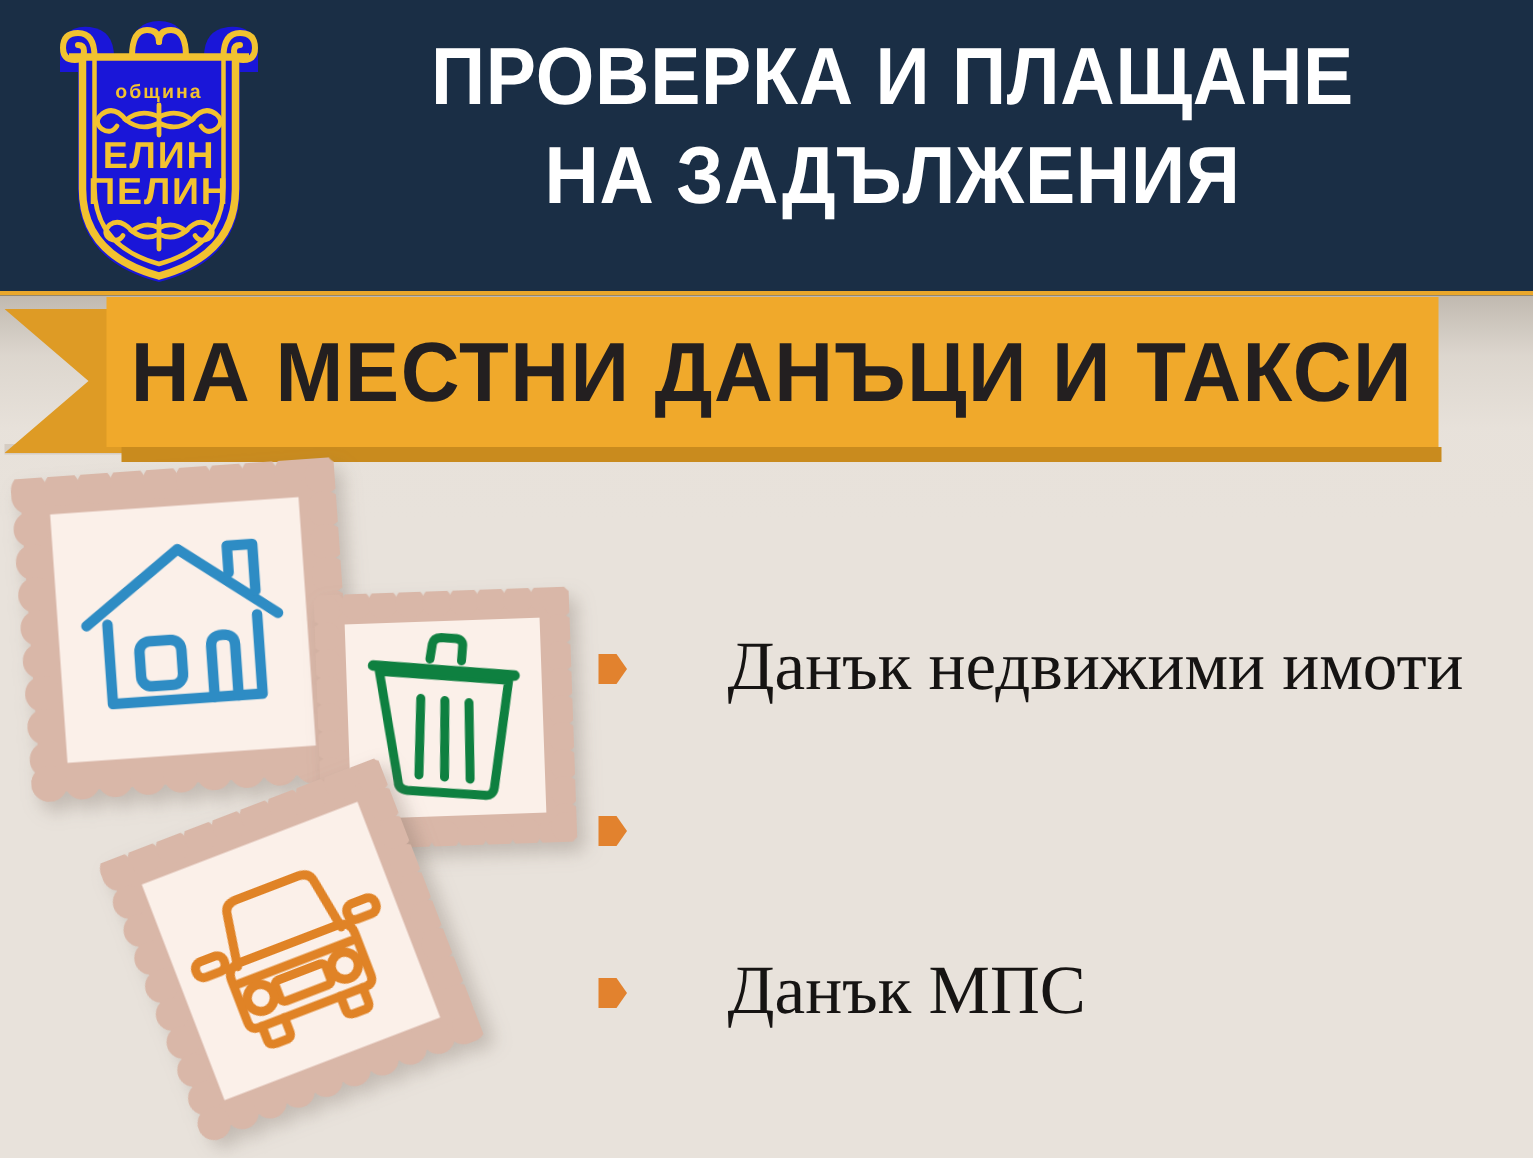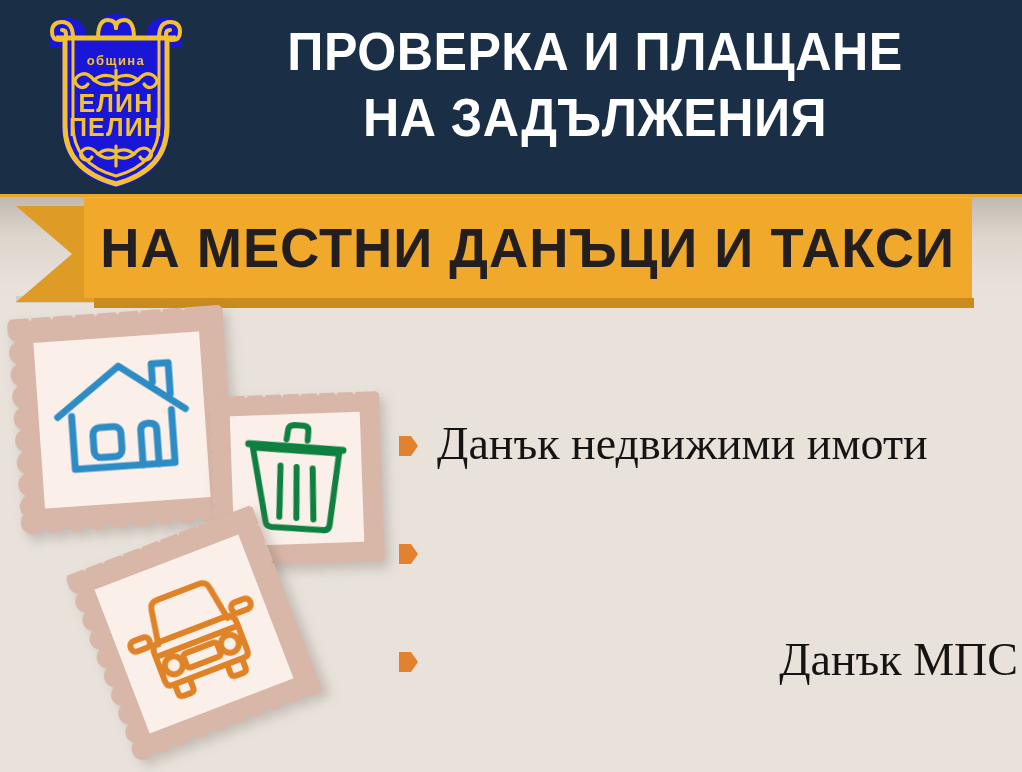--- a/index.html
+++ b/index.html
@@ -43,21 +43,21 @@
   .header-gold-rule {
     position: absolute;
     left: 0; bottom: 0;
     width: 1022px; height: 3px;
     background: #E9A72B;
   }
 
   
   .crest {
     position: absolute;
-    left: 42px; top: 8px;
+    left: 32px; top: 8px;
     width: 148px; height: 184px;
   }
   .crest svg { display: block; width: 148px; height: 184px; }
 
   .header-title {
     position: absolute;
     left: 186px; top: 18px;
     width: 818px;
     text-align: center;
     color: #FFFFFF;
@@ -66,21 +66,21 @@
     font-size: 54px;
     line-height: 66px;
     letter-spacing: 0.5px;
     text-transform: uppercase;
     transform: scaleX(0.93);
     transform-origin: center top;
   }
   .header-title .l2 { display: block; }
 
   
-  .ribbon { position: absolute; left: 16px; top: 192px; width: 870px; height: 120px; }
+  .ribbon { position: absolute; left: 3px; top: 192px; width: 870px; height: 120px; }
 
   .ribbon-tail {
     position: absolute;
     top: 14px;
     width: 150px; height: 96px;
     background: #DE9B25;
   }
   .ribbon-tail.left {
     left: 0;
     clip-path: polygon(0 0, 150px 0, 150px 96px, 0 96px, 56px 48px);
@@ -138,22 +138,23 @@
   .list {
     position: absolute;
     left: 398px; top: 418px;
     width: 620px;
   }
   .list-item {
     display: flex;
     align-items: center;
     height: 52px;
     margin-bottom: 56px;
-  }
-  .list-item:last-child { margin-bottom: 0; justify-content: space-between; }
+    gap: 48px;
+  }
+  .list-item:last-child { margin-bottom: 0; }
 
   .bullet {
     flex: 0 0 auto;
     width: 21px; height: 24px;
     margin-right: 18px;
     margin-top: 3px;
   }
   .bullet svg { display: block; width: 21px; height: 24px; }
 
   .list-label {

